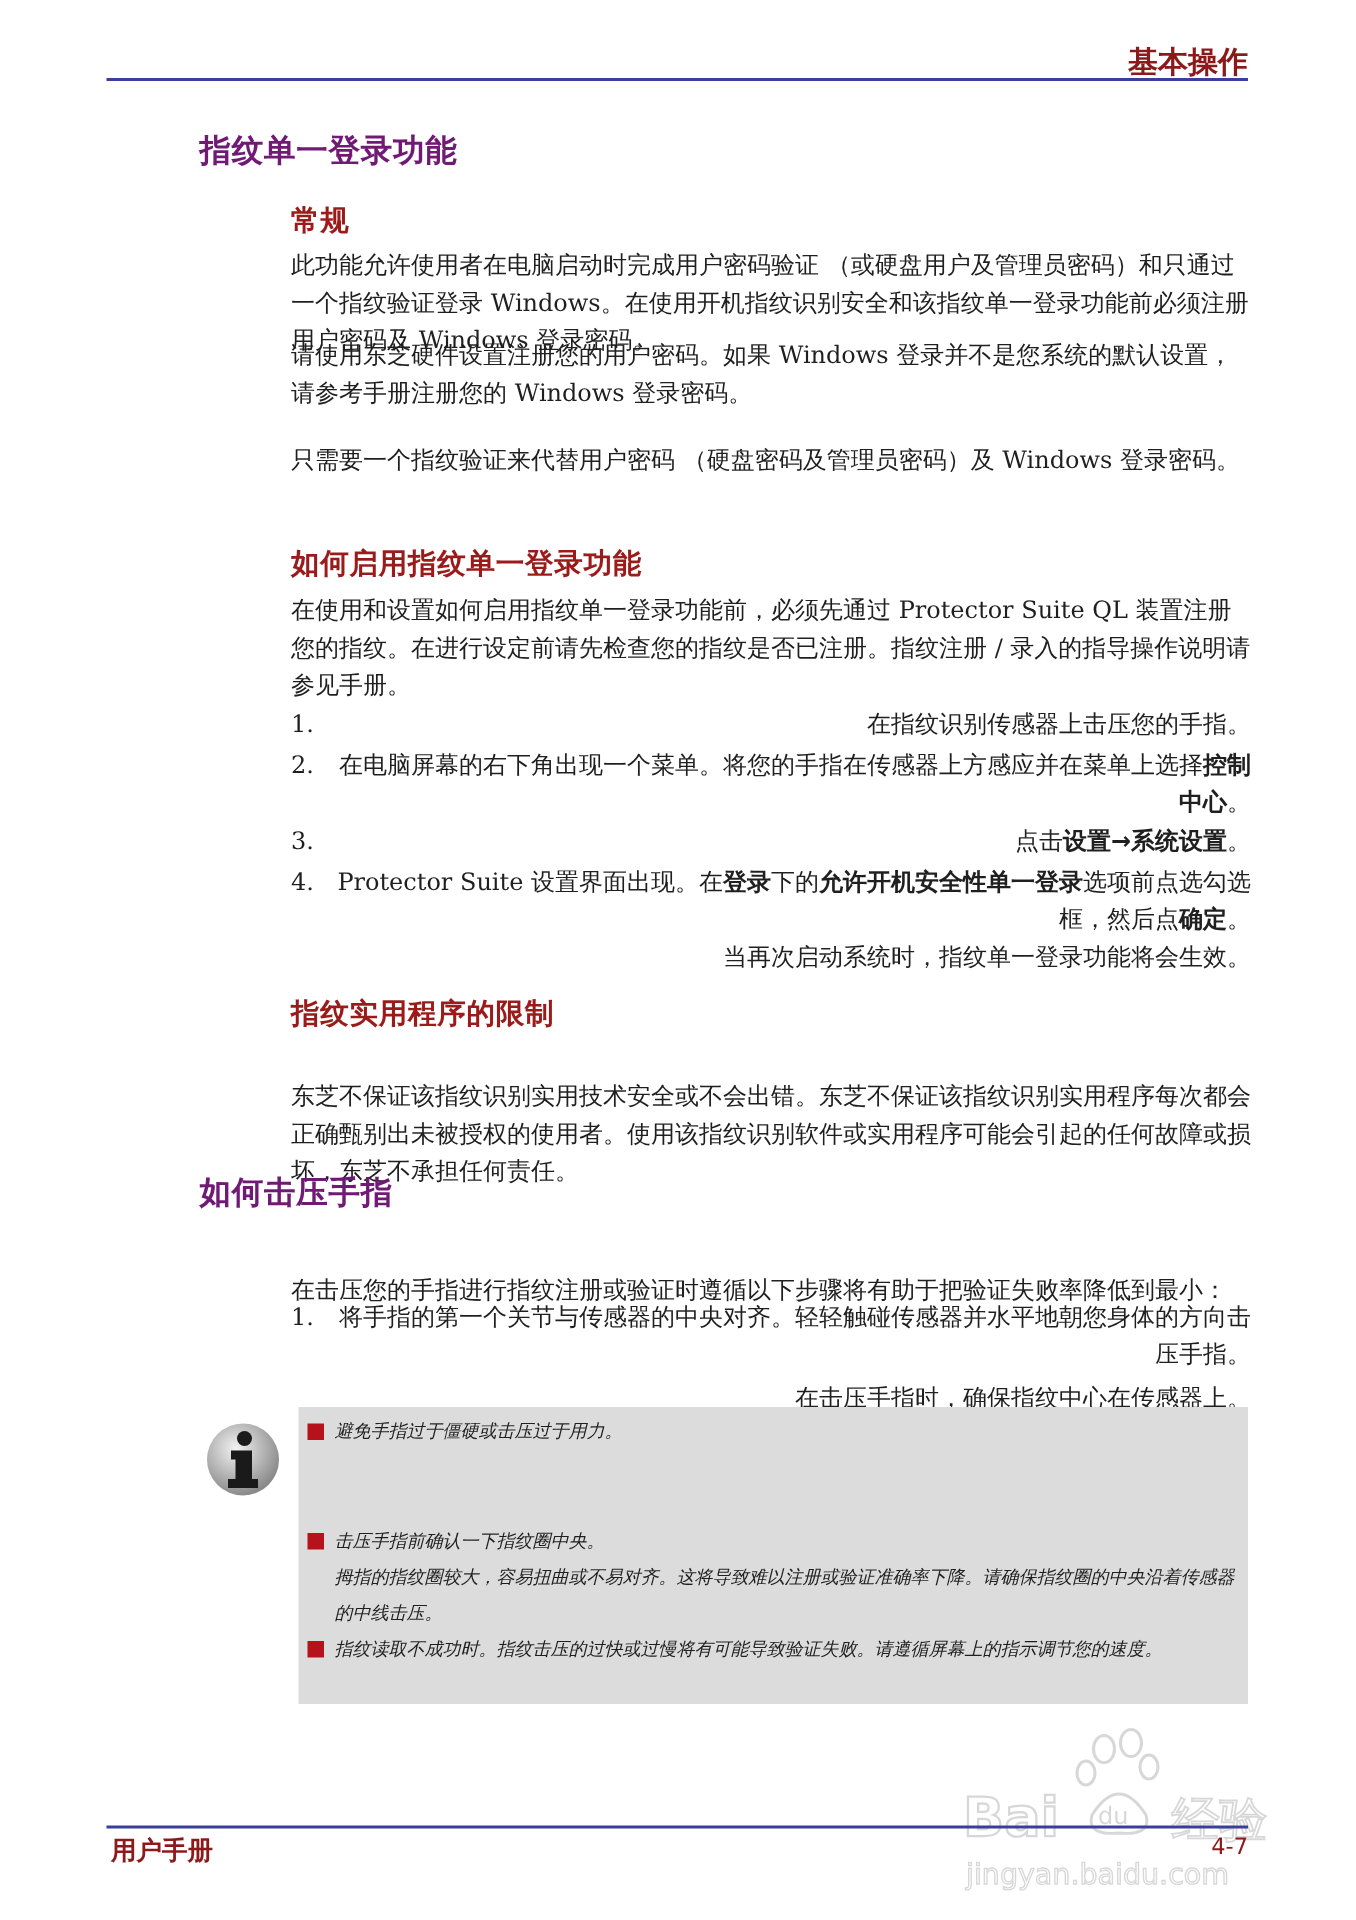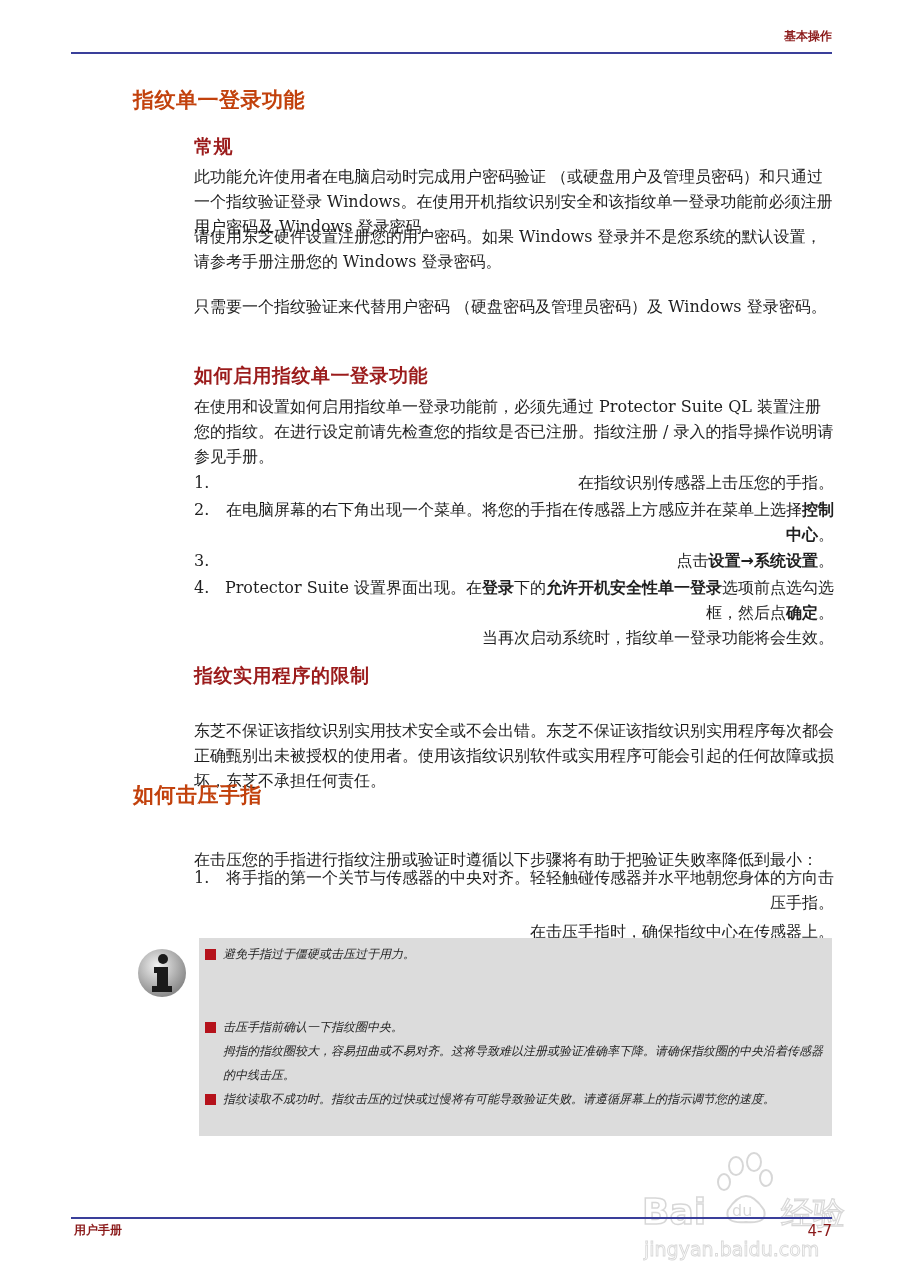--- a/index.html
+++ b/index.html
@@ -1,27 +1,27 @@
 <!DOCTYPE html>
 <html><head>
 <meta charset="utf-8">
 <style>
   html, body { margin: 0; padding: 0; background: #ffffff; }
   body { width: 904px; height: 1280px; position: relative; overflow: hidden;
          font-family: "DejaVu Serif", "Liberation Serif", serif; color: #1a1a1a; }
   .header-title { position: absolute; right: 72px; top: 28px; font-family: "DejaVu Sans", sans-serif;
-         font-weight: bold; font-size: 12px; color: #8b1a1a; margin-left: 32px; }
+         font-weight: bold; font-size: 20px; color: #8b1a1a; margin-left: 32px; }
   .header-rule { position: absolute; left: 71px; right: 72px; top: 52px; height: 2px; background: #3a3f9a; }
   .footer-rule { position: absolute; left: 71px; right: 72px; top: 1217px; height: 2px; background: #3a3f9a; }
   .footer-left { position: absolute; left: 74px; top: 1222px; font-family: "DejaVu Sans", sans-serif;
-         font-weight: bold; font-size: 12px; color: #8b1a1a; }
+         font-weight: bold; font-size: 17px; color: #8b1a1a; }
   .footer-right { position: absolute; right: 72px; top: 1222px; font-family: "DejaVu Sans", sans-serif;
          font-size: 15px; color: #8b1a1a; }
   .h1 { position: absolute; left: 133px; font-family: "DejaVu Sans", sans-serif; font-weight: bold;
-         font-size: 21px; color: #c2410c; letter-spacing: 0.5px; }
+         font-size: 21px; color: #701a75; letter-spacing: 0.5px; }
   .h2 { position: absolute; left: 194px; font-family: "DejaVu Sans", sans-serif; font-weight: bold;
          font-size: 19px; color: #9b1b1b; letter-spacing: 0.5px; }
   .para { position: absolute; left: 194px; width: 640px; font-size: 16px; line-height: 25px; color: #1f1f1f; }
   .item { position: absolute; left: 194px; width: 640px; font-size: 16px; line-height: 25px; color: #1f1f1f; }
   .item .num { position: absolute; left: 0; top: 0; width: 28px; }
   .item .txt { margin-left: 29px; display: block; text-align: right; }
   .b { font-family: "DejaVu Sans", sans-serif; font-weight: bold; }
   .note-box { position: absolute; left: 199px; top: 938px; width: 633px; height: 198px; background: #dcdcdc; }
   .note-item { position: absolute; left: 205px; width: 622px; font-size: 12px; line-height: 24px;
          font-style: italic; color: #1f1f1f; }

